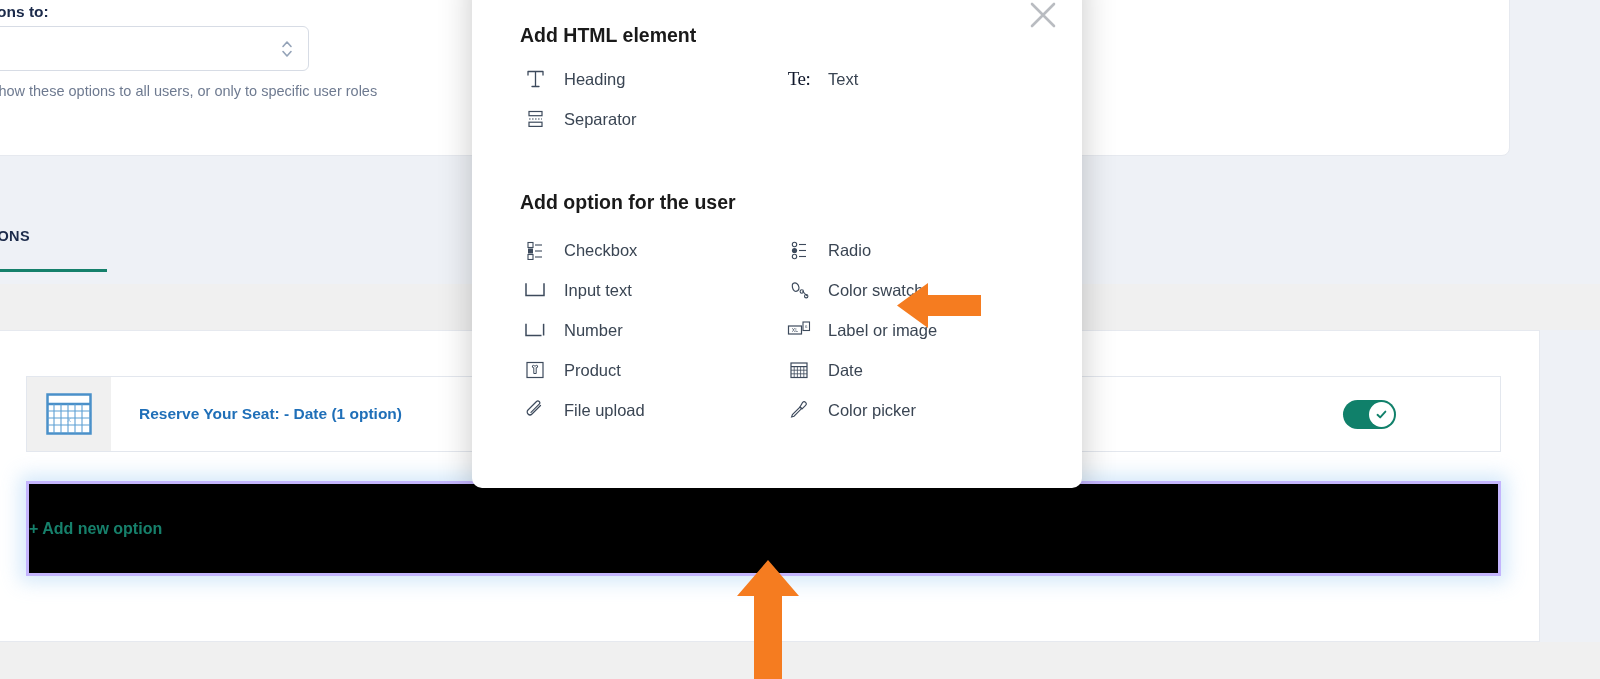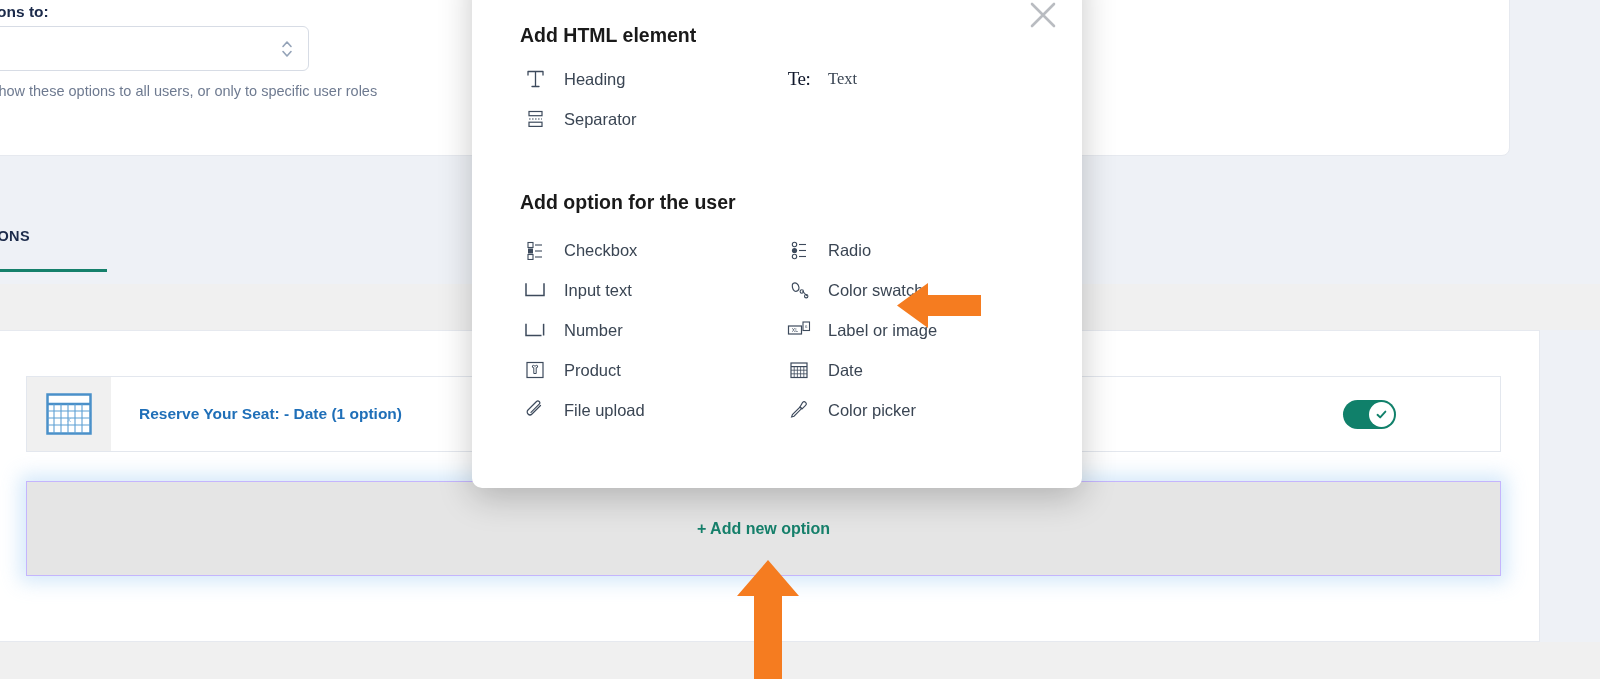--- a/index.html
+++ b/index.html
@@ -100,24 +100,24 @@
   .toggle .knob {
     position: absolute; right: 2px; top: 2px;
     width: 25px; height: 25px; border-radius: 50%;
     background: #ffffff;
     display: flex; align-items: center; justify-content: center;
   }
 
   .add-new-box {
     position: absolute; left: 65px; top: 150px;
     width: 1475px; height: 95px;
-    background: #e5e5e5;
-    border: 1px solid #c4b5fd;
+    background: #000000;
+    border: 3px solid #c4b5fd;
     box-shadow: 0 0 18px 6px rgba(160,205,245,0.45);
-    display: flex; align-items: center; justify-content: center;
+    display: flex; align-items: center; justify-content: flex-start;
   }
   .add-new-label {
     font-size: 16px; font-weight: 700; color: #16806b;
     white-space: nowrap;
   }
 
   
   .bottom-gray {
     position: absolute; left: 0; top: 642px;
     width: 1600px; height: 37px; background: #f0f0f0;
@@ -158,21 +158,21 @@
     width: 30px; height: 26px;
     display: flex; align-items: center; justify-content: center;
     flex: 0 0 30px;
     color: #3d4a5c;
   }
   .opt-label {
     margin-left: 14px;
     font-size: 16.5px; color: #3a4553;
     white-space: nowrap;
   }
-  .opt-label.serif-te { font-family: Liberation Serif, serif; }
+  .opt-label.serif-te { font-family: Liberation Sans, sans-serif; }
   .ico-te {
     font-family: "Liberation Serif", serif;
     font-size: 19px; color: #0f172a; letter-spacing: -0.5px;
   }
 
   
   .arrow-left {
     position: absolute; left: 897px; top: 281px;
     width: 84px; height: 49px;
   }

